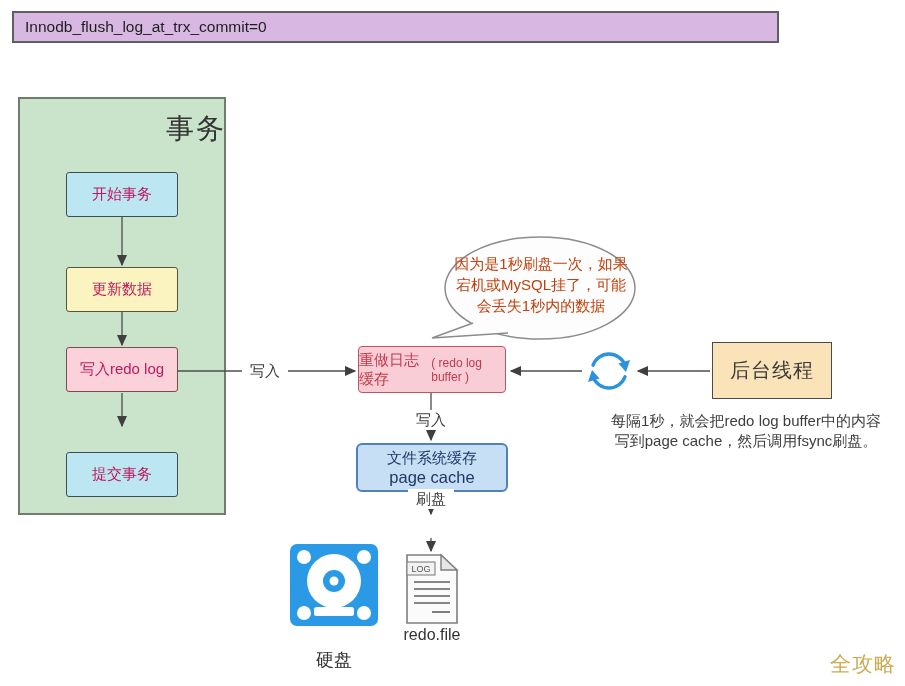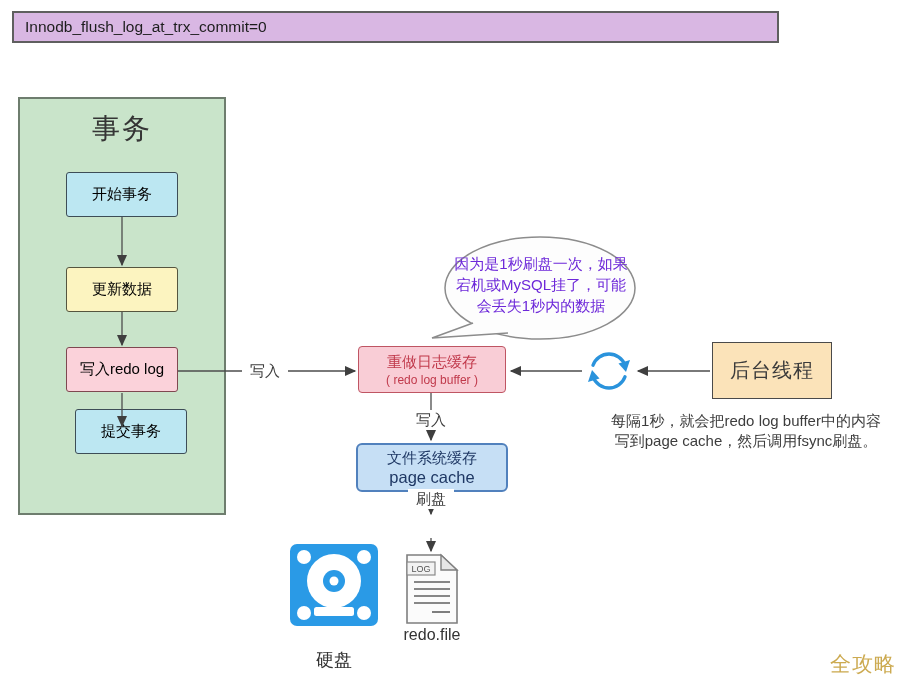--- a/index.html
+++ b/index.html
@@ -12,45 +12,45 @@
     position:absolute;left:12px;top:11px;width:767px;height:32px;box-sizing:border-box;
     background:#d9b7e3;border:2px solid #5f5f5f;display:flex;align-items:center;
     padding-left:11px;font-size:15.5px;color:#1d1d1d;
   }
   
   .panel{
     position:absolute;left:18px;top:97px;width:208px;height:418px;box-sizing:border-box;
     background:#c9e4ca;border:2px solid #6e7d6e;
   }
   .panel-title{
-    position:absolute;left:18px;top:110px;width:208px;text-align:center;
+    position:absolute;left:18px;top:110px;width:208px;text-align:right;
     font-size:28px;color:#353535;letter-spacing:2px;
   }
   .step{
     position:absolute;left:66px;width:112px;height:45px;box-sizing:border-box;
     display:flex;align-items:center;justify-content:center;
-    font-size:15px;color:#000000;border-radius:3px;text-align:center;
+    font-size:15px;color:#be185d;border-radius:3px;text-align:center;
   }
   .step-0{top:172px;background:#bce7f2;border:1.5px solid #3d4d57;}
   .step-1{top:267px;background:#fcf4c0;border:1.5px solid #55553f;}
   .step-2{top:347px;background:#fbd2da;border:1.5px solid #7e4850;}
-  .step-3{top:409px;background:#bce7f2;border:1.5px solid #3d4d57;margin-left:9px;}
+  .step-3{top:452px;background:#bce7f2;border:1.5px solid #3d4d57;}
   
   .connectors{position:absolute;left:0;top:0;pointer-events:none;}
   
   .bubble-svg{position:absolute;left:425px;top:232px;pointer-events:none;}
   .bubble-text{
     position:absolute;left:448px;top:253px;width:186px;text-align:center;
-    font-size:15px;line-height:21px;color:#6d28d9;
+    font-size:15px;line-height:21px;color:#c2410c;
   }
   
   .buffer-box{
     position:absolute;left:358px;top:346px;width:148px;height:47px;box-sizing:border-box;
     background:#f9cdd6;border:1.5px solid #bf5563;border-radius:4px;
-    display:flex;flex-direction:column;align-items:center;justify-content:center;
+    display:flex;flex-direction:row;align-items:center;justify-content:center;
     color:#c0394b;
   }
   .buffer-box .l1{font-size:15px;}
   .buffer-box .l2{font-size:12px;margin-top:1px;}
   
   .sync-icon{position:absolute;left:586px;top:348px;}
   
   .thread-box{
     position:absolute;left:712px;top:342px;width:120px;height:57px;box-sizing:border-box;
     background:#fbe3b9;border:1.5px solid #4a4a4a;

